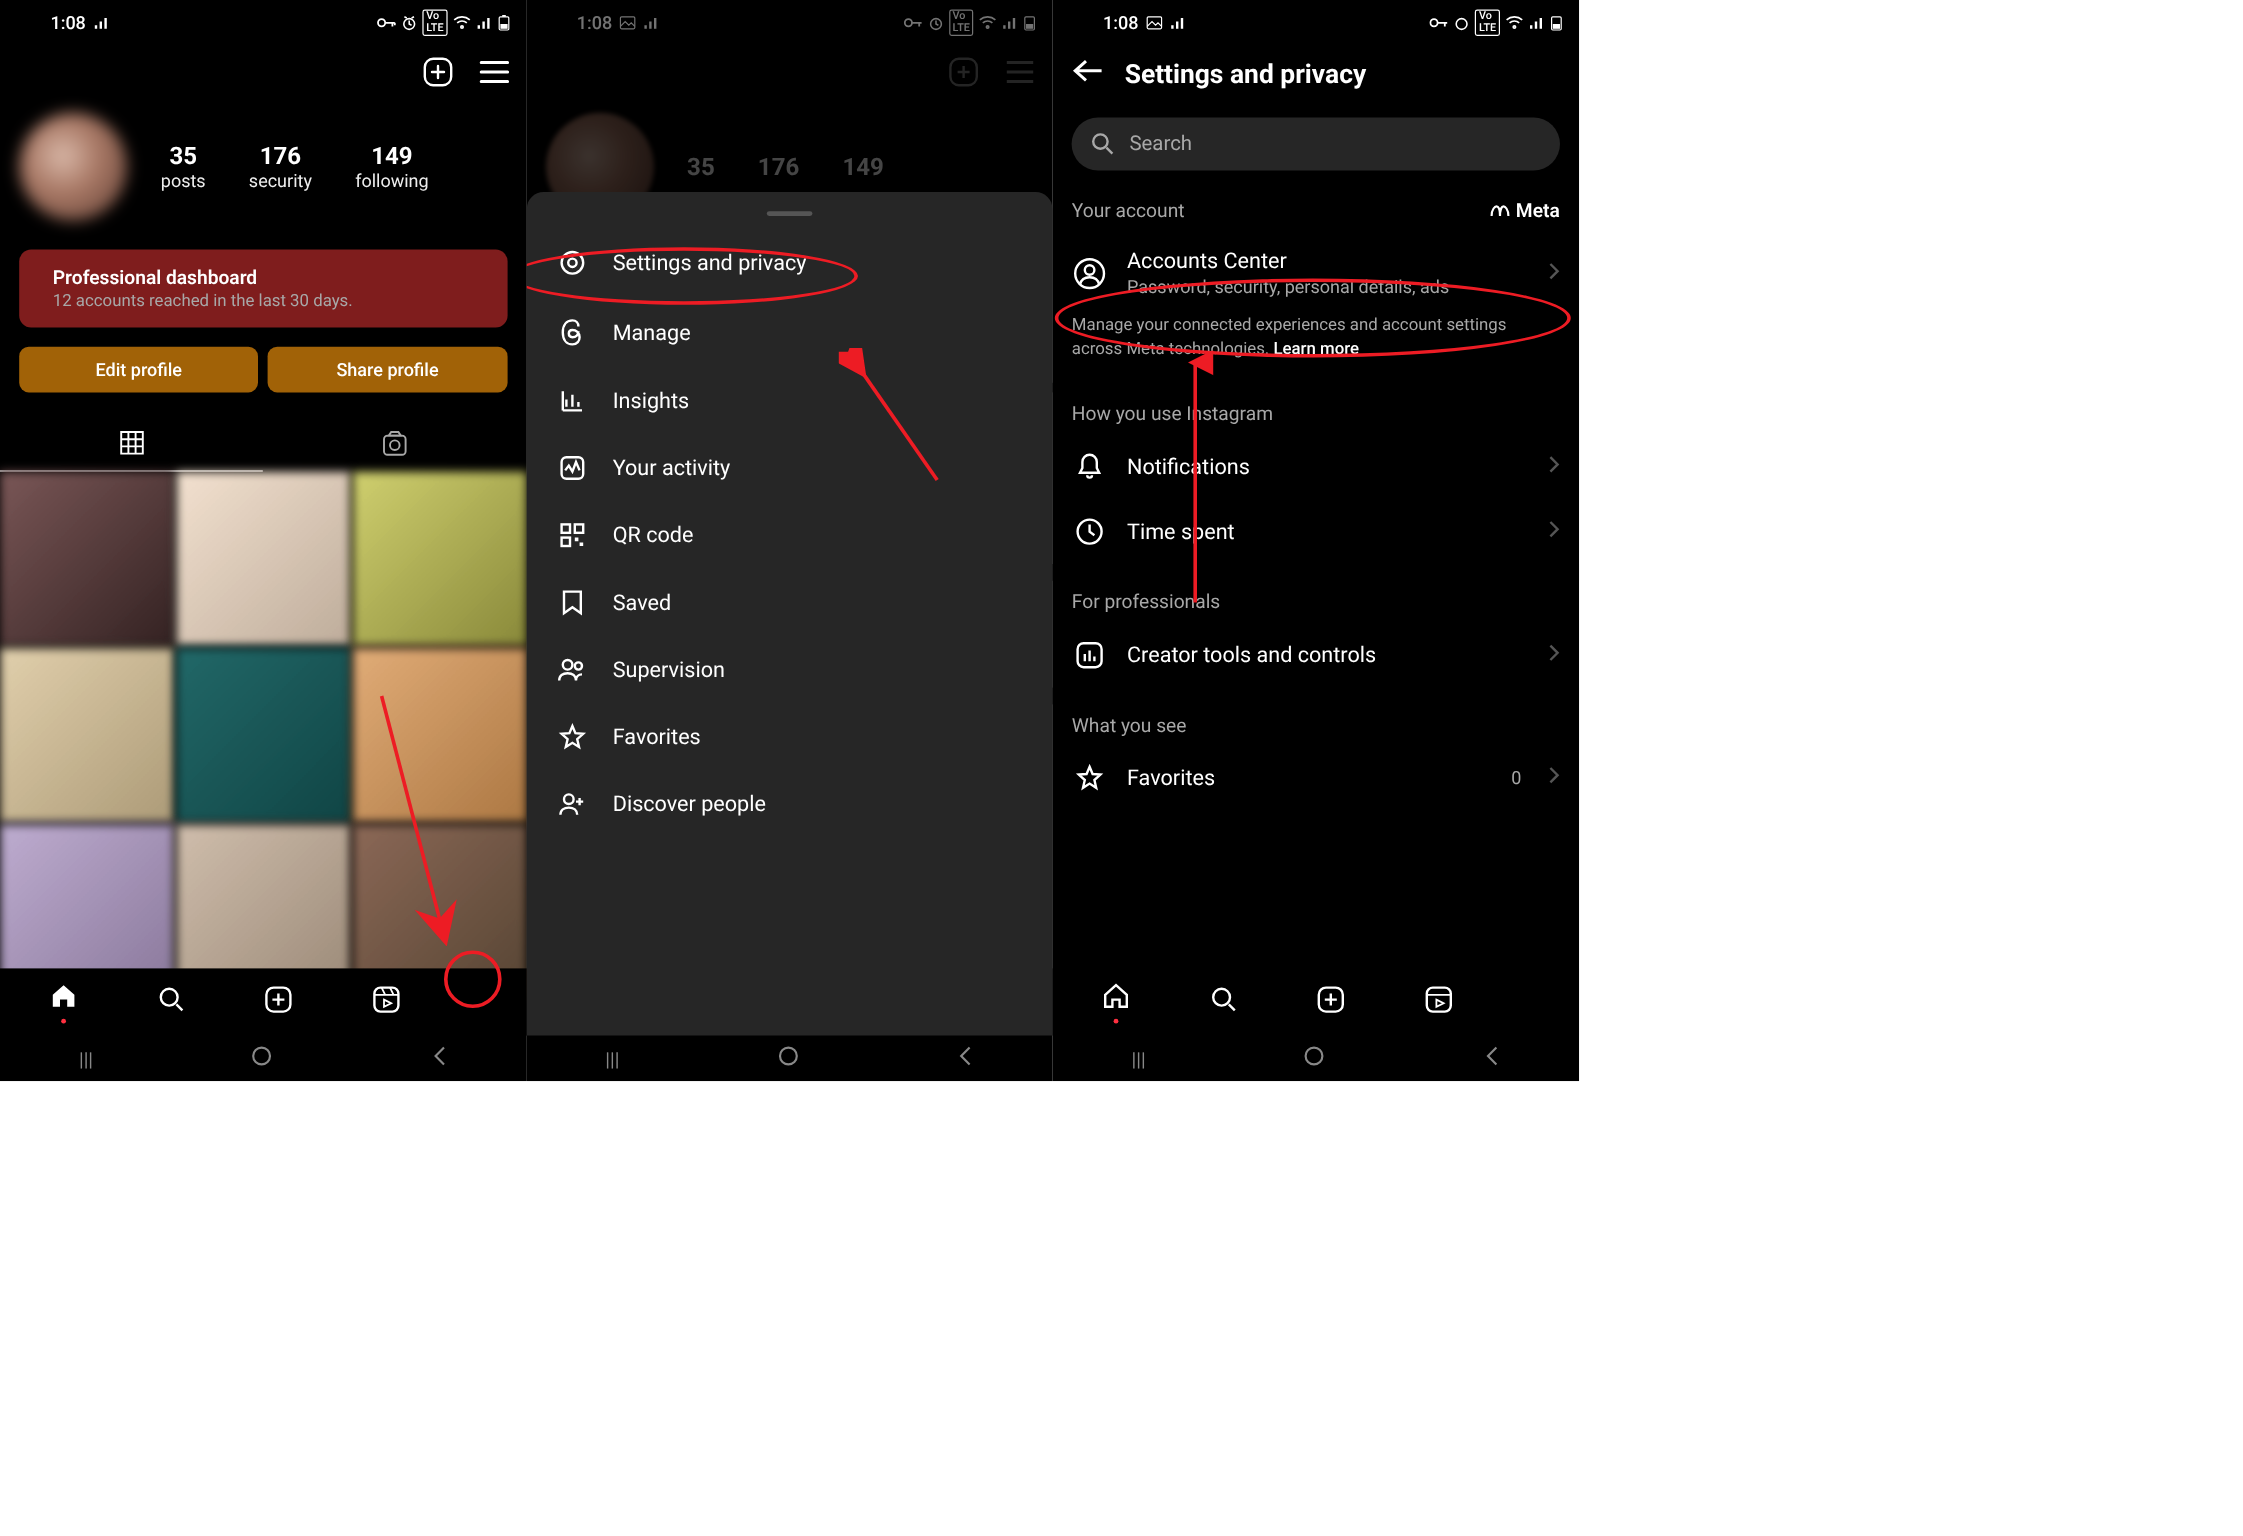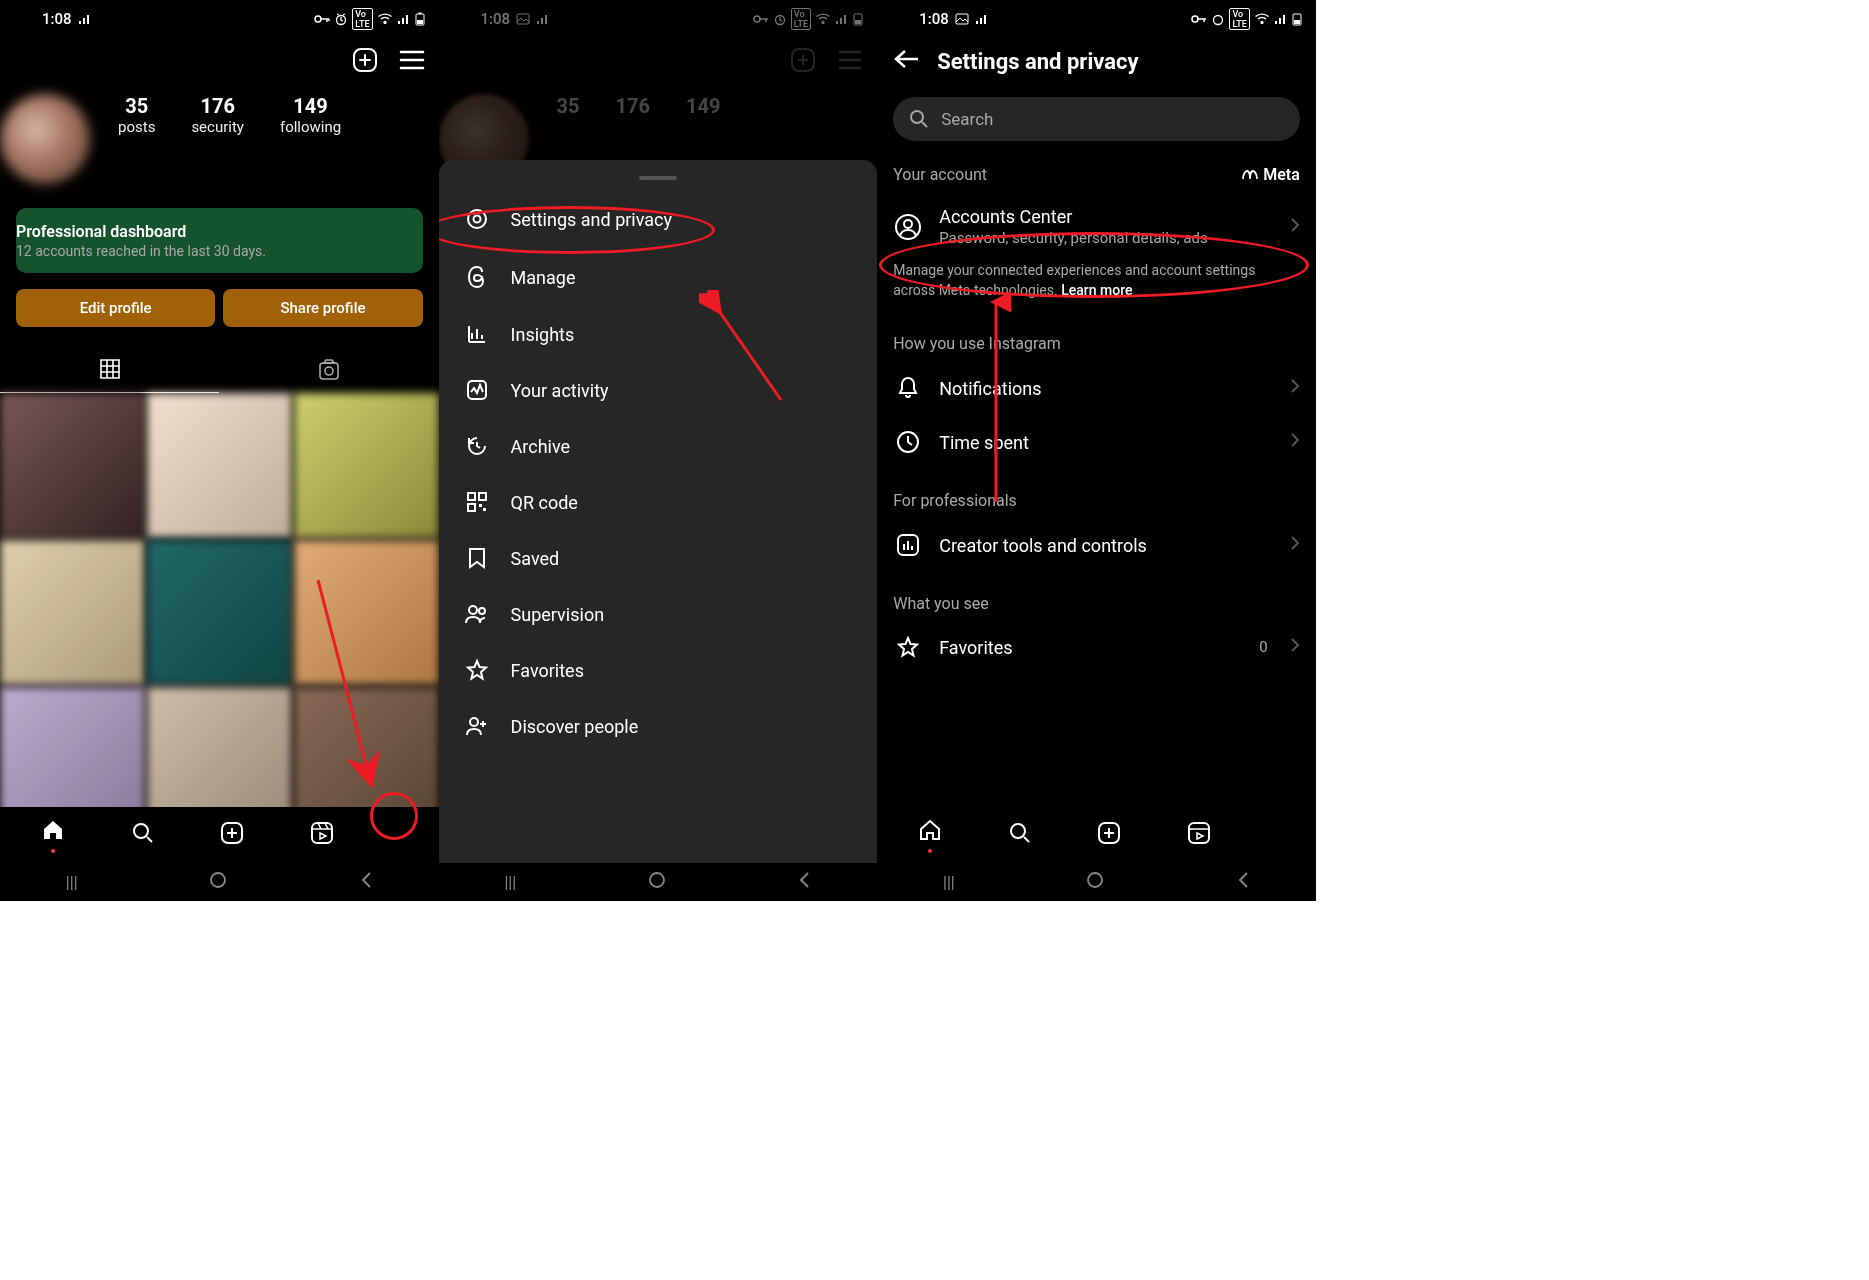--- a/index.html
+++ b/index.html
@@ -36,39 +36,41 @@
     display: flex;
     justify-content: flex-end;
     align-items: center;
     padding: 12px 14px;
     gap: 20px;
   }
   .icon-btn { display: inline-flex; align-items: center; justify-content: center; }
   
   .profile-header {
     display: flex;
+    align-items: center;
     padding: 8px 0 16px;
     gap: 28px;
+    margin-left: 16px;
   }
   .avatar-circle {
     width: 90px; height: 90px; border-radius: 50%;
     background: radial-gradient(circle at 40% 40%, #d9b8a8 0%, #a87865 40%, #5a3a30 100%);
     filter: blur(6px);
   }
   .avatar-circle.small { width: 28px; height: 28px; filter: none; }
   .stats { display: flex; gap: 36px; }
   .stat { text-align: center; }
   .stat-num { font-size: 20px; font-weight: 700; }
   .stat-label { font-size: 15px; color: #eee; }
   
   .dash-card {
     margin: 8px 16px;
-    background: #14532d;
+    background: #7f1d1d;
     border-radius: 10px;
-    padding: 14px 0;
+    padding: 14px 28px;
   }
   .dash-title { font-size: 16px; font-weight: 600; color: #fff; }
   .dash-sub { font-size: 14px; color: #a8a8a8; margin-top: 2px; }
   
   .btn-row { display: flex; gap: 8px; padding: 8px 16px; }
   .pill-btn {
     flex: 1; background: #a16207; border-radius: 8px;
     padding: 10px 0; text-align: center; font-size: 15px; font-weight: 500;
   }
   
@@ -402,28 +404,20 @@
           <svg width="24" height="24" viewBox="0 0 24 24">
             <rect x="3" y="3" width="18" height="18" rx="4" fill="none" stroke="#fff" stroke-width="2"></rect>
             <path d="M6 14l3-4 3 5 3-8 3 7" fill="none" stroke="#fff" stroke-width="2"></path>
           </svg>
         </span>
       <span>Your activity</span>
     </div>
     <div class="menu-item">
       <span class="menu-icon">
           <svg width="24" height="24" viewBox="0 0 24 24">
-            <path d="M12 4a8 8 0 108 8M4 4v5h5M12 8v4l3 2" fill="none" stroke="#fff" stroke-width="2"></path>
-          </svg>
-        </span>
-      <span>Archive</span>
-    </div>
-    <div class="menu-item">
-      <span class="menu-icon">
-          <svg width="24" height="24" viewBox="0 0 24 24">
             <rect x="3" y="3" width="7" height="7" fill="none" stroke="#fff" stroke-width="2"></rect>
             <rect x="14" y="3" width="7" height="7" fill="none" stroke="#fff" stroke-width="2"></rect>
             <rect x="3" y="14" width="7" height="7" fill="none" stroke="#fff" stroke-width="2"></rect>
             <path d="M14 14h3v3h-3zM18 18h3v3h-3z" fill="#fff"></path>
           </svg>
         </span>
       <span>QR code</span>
     </div>
     <div class="menu-item">
       <span class="menu-icon">

